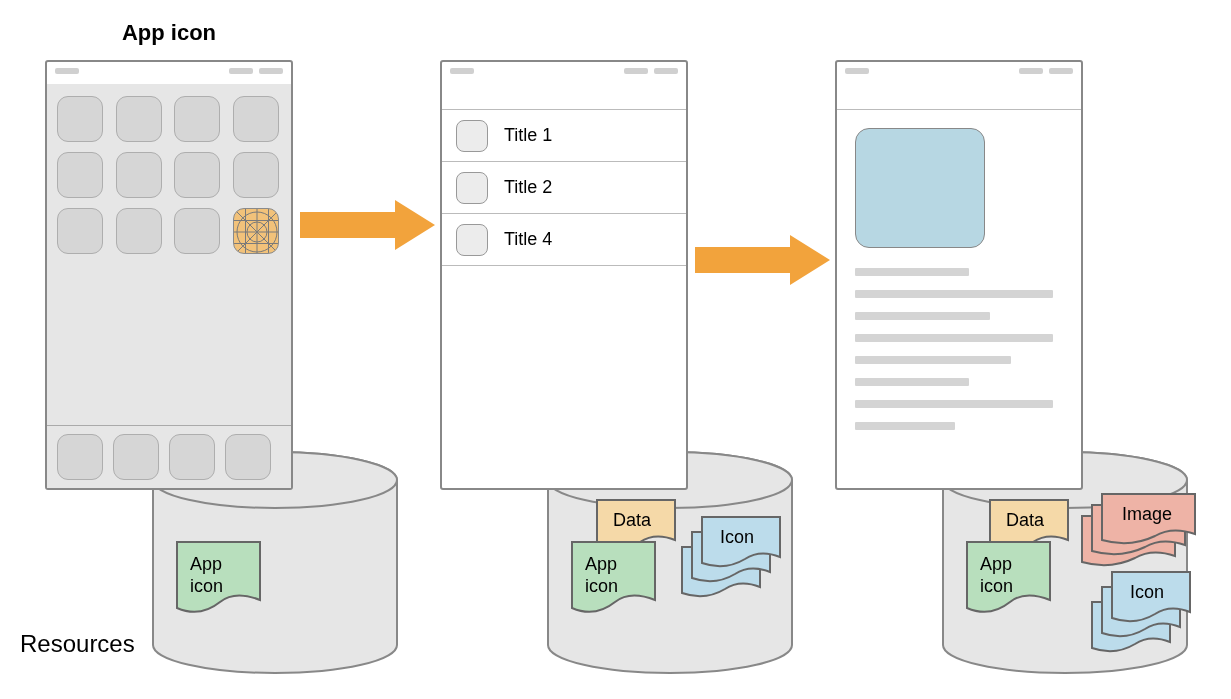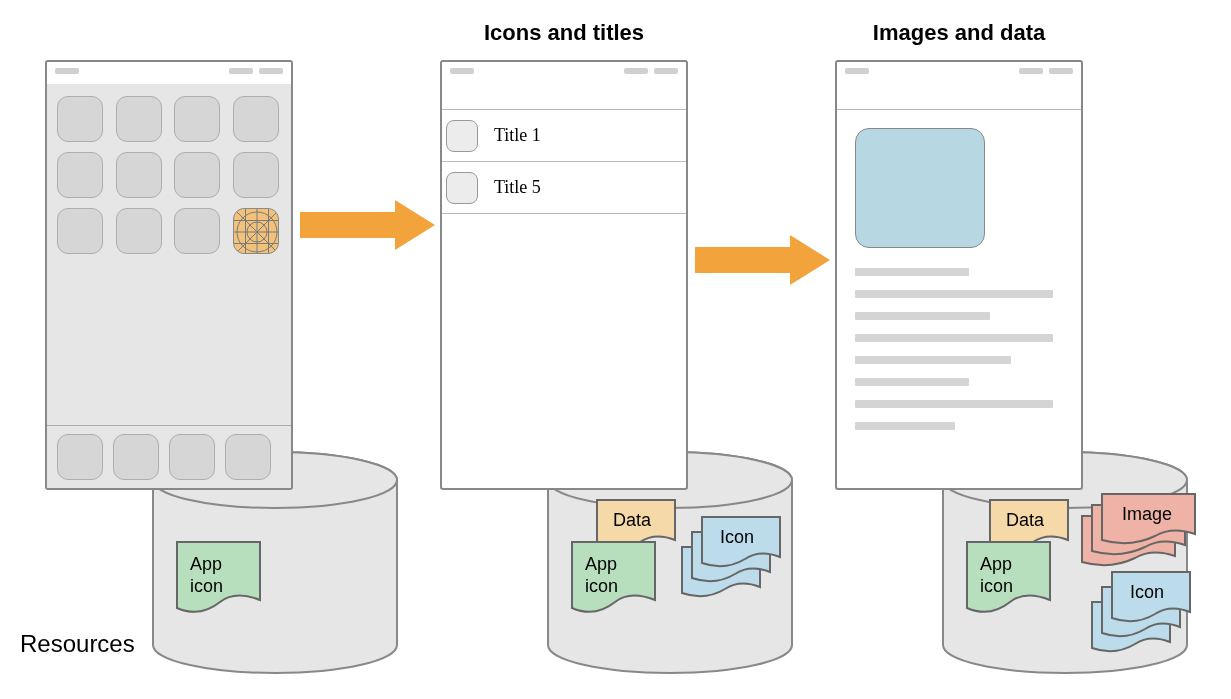--- a/index.html
+++ b/index.html
@@ -69,23 +69,22 @@
     display: flex; gap: 10px;
     background: #e6e6e6;
   }
   
   .list { }
   .row {
     height: 52px;
     border-bottom: 1px solid #bbb;
     display: flex;
     align-items: center;
-    padding: 0 4px;
+    padding: 0 14px;
     gap: 16px;
-    font-family: Liberation Serif, serif;
   }
   .row-icon {
     width: 32px; height: 32px;
     background: #ececec;
     border: 1.5px solid #999;
     border-radius: 8px;
   }
   .row.sel .row-icon { background: #b7d7e3; border-color: #7ba5b5; }
   .row-label { font-size: 18px; }
   .row.sel .row-label { font-weight: 700; }
@@ -119,22 +118,21 @@
   .arrow {
     position: absolute;
     z-index: 8;
   }
 </style>
 </head>
 <body>
 
 <div class="stage">
 
-  <div class="col-title" style="left:420px; width:248px;">Icons and titles</div>
-  <div class="col-title" style="left:815px; width:248px;">Images and data</div>
+  <div class="col-title" style="left:25px; width:248px;">App icon</div>
 
   <div class="phone" style="left:25px; top:40px;">
     <div class="statusbar">
       <div class="sb-group">
           <div class="sb-pill"></div>
         </div>
       <div class="sb-group">
           <div class="sb-pill"></div>
           <div class="sb-pill"></div>
         </div>
@@ -189,21 +187,25 @@
         </div>
     </div>
     <div class="navbar"></div>
     <div class="list">
       <div class="row">
           <div class="row-icon"></div>
           <span class="row-label">Title 1</span>
         </div>
       <div class="row">
           <div class="row-icon"></div>
-          <span class="row-label">Title 5</span>
+          <span class="row-label">Title 2</span>
+        </div>
+      <div class="row">
+          <div class="row-icon"></div>
+          <span class="row-label">Title 4</span>
         </div>
     </div>
   </div>
 
   <div class="phone" style="left:815px; top:40px;">
     <div class="statusbar">
       <div class="sb-group">
           <div class="sb-pill"></div>
         </div>
       <div class="sb-group">

